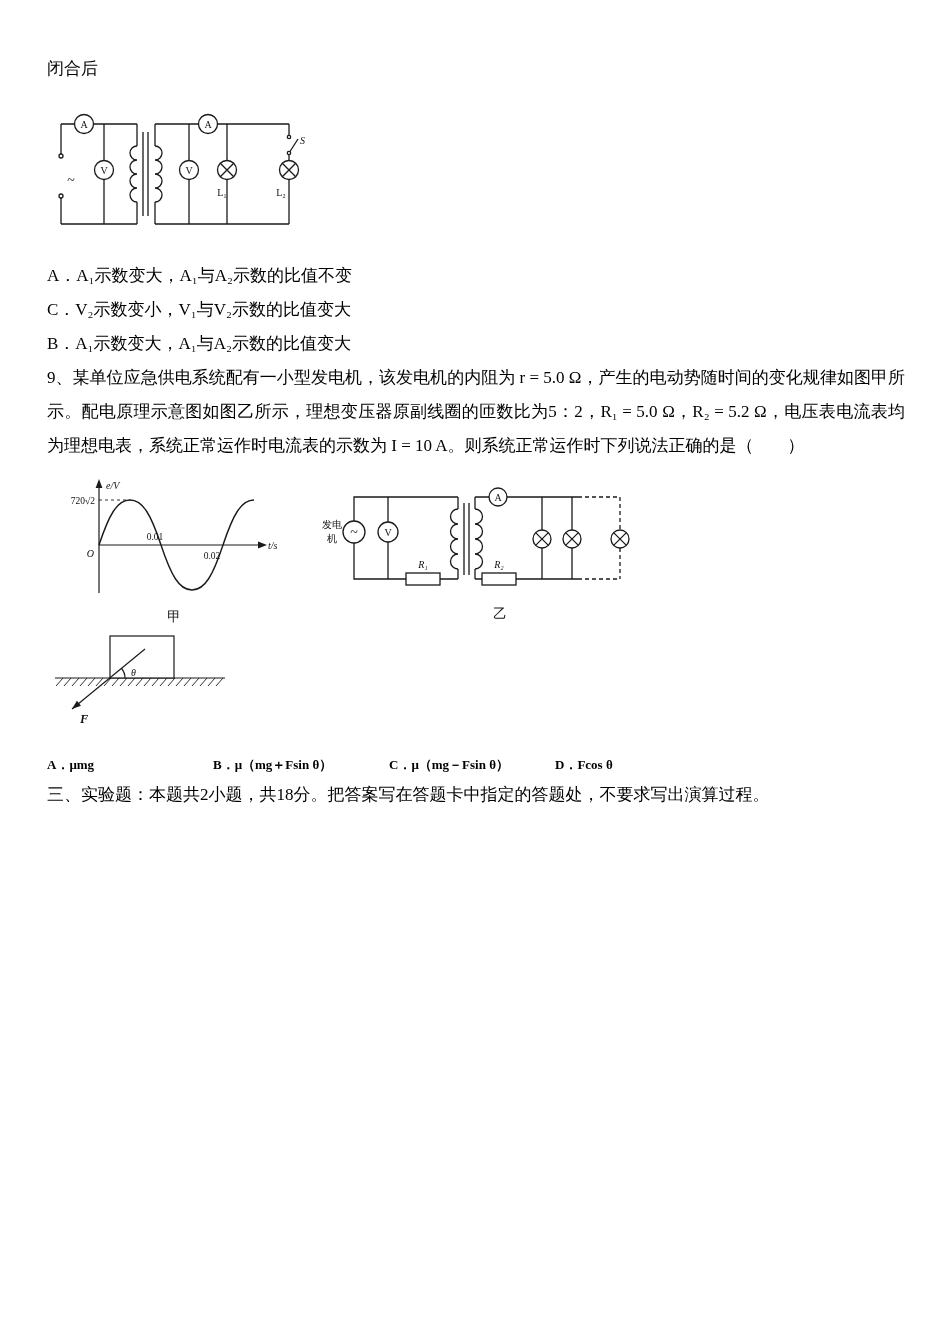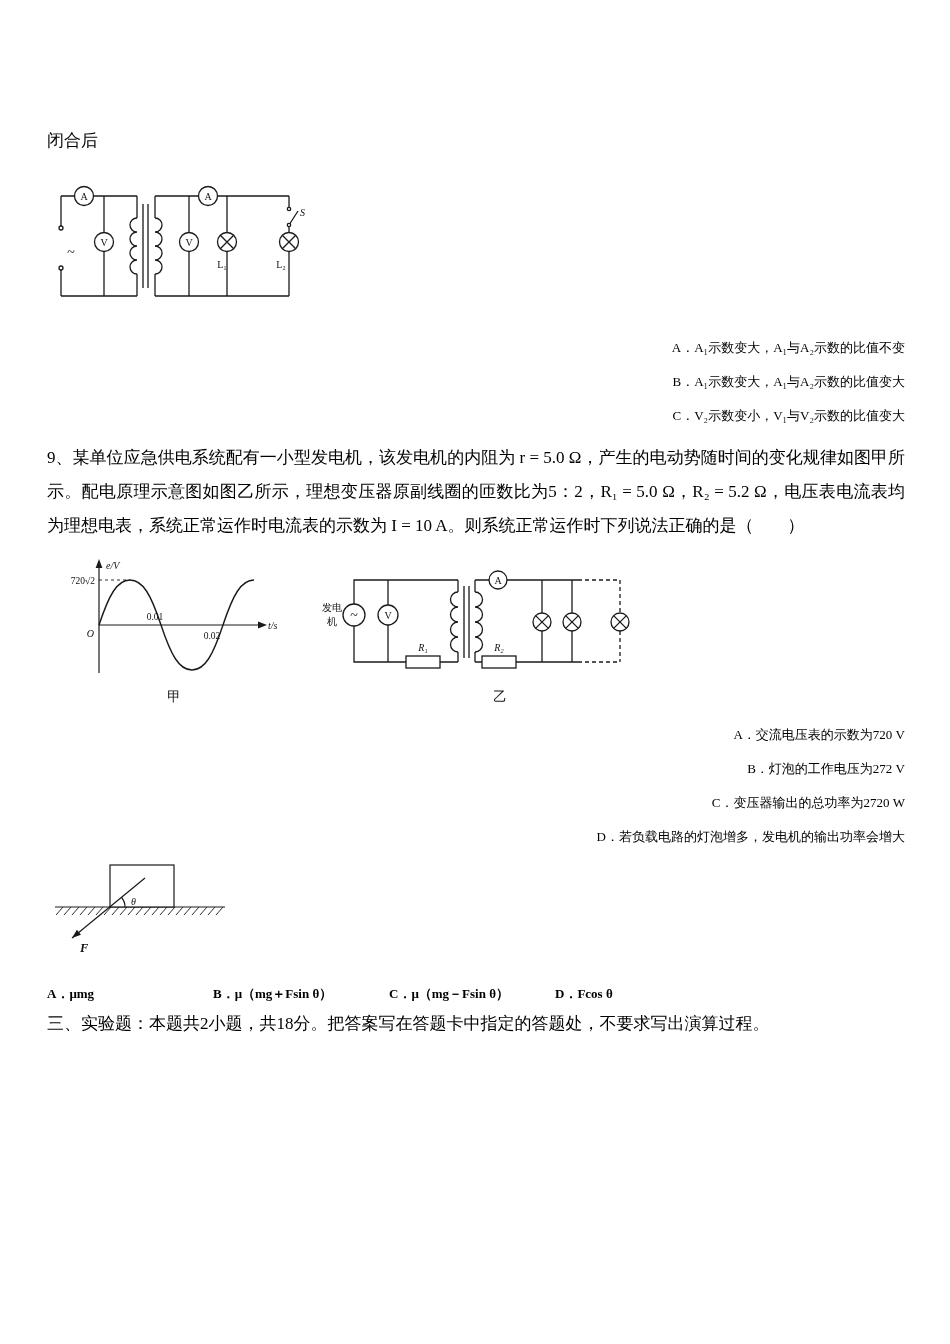--- a/index.html
+++ b/index.html
@@ -4,27 +4,27 @@
 <style>
   * { margin:0; padding:0; box-sizing:border-box; }
   html,body { background:#ffffff; }
   .page {
     position:relative; width:950px; height:1344px; margin:0 auto;
     background:#fff; color:#000; overflow:hidden;
     padding:0 45px 0 47px;
     font-family:"Liberation Serif","DejaVu Serif",serif;
   }
   .t { font-size:17px; line-height:34px; text-align:justify; }
-  .intro { padding-top:100px;margin-top:24px; }
+  .intro { padding-top:52px; }
   .fig { display:block; }
   .fig1 { margin-top:20px; margin-left:2px; }
   .opts { margin-top:13px; }
-  .opt { font-size:13px; line-height:34px;text-align:right; }
-  .stem { margin-top:8px; }
-  .figrow { display:flex; align-items:flex-end; column-gap:36px; margin:12px 0 0 12px; }
+  .opt { font-size:17px; line-height:34px; }
+  .stem { }
+  .figrow { display:flex; align-items:center; column-gap:36px; margin:12px 0 0 12px; }
   .figyi { margin-top:8px; }
   .figblock { margin-top:8px; }
   .optrow { display:flex; margin-top:24px; font-size:13px; font-weight:600; line-height:26px; }
   .optrow .c1 { width:166px; }
   .optrow .c2 { width:176px; }
   .optrow .c3 { width:166px; }
   .sec { margin-top:0; }
   svg text { font-family:"Liberation Serif","DejaVu Serif",serif; fill:#111; font-size:10px; }
   svg text.it { font-style:italic; }
   svg text.big { font-size:14px; }
@@ -73,22 +73,22 @@
       <text x="140" y="67.5" text-anchor="middle">V</text>
       <text x="22" y="79" text-anchor="middle" class="big">~</text>
       <text x="173" y="90" text-anchor="middle">L₁</text>
       <text x="232" y="90" text-anchor="middle">L₂</text>
       <text x="251" y="38" class="it">S</text>
     </g>
   </svg>
 
   <div class="opts">
     <p class="opt">A．A₁示数变大，A₁与A₂示数的比值不变</p>
+    <p class="opt">C．V₂示数变小，V₁与V₂示数的比值变大</p>
     <p class="opt">B．A₁示数变大，A₁与A₂示数的比值变大</p>
-    <p class="opt">C．V₂示数变小，V₁与V₂示数的比值变大</p>
   </div>
 
   <p class="t stem">9、某单位应急供电系统配有一小型发电机，该发电机的内阻为 r = 5.0 Ω，产生的电动势随时间的变化规律如图甲所示。配电原理示意图如图乙所示，理想变压器原副线圈的匝数比为5：2，R₁ = 5.0 Ω，R₂ = 5.2 Ω，电压表电流表均为理想电表，系统正常运作时电流表的示数为 I = 10 A。则系统正常运作时下列说法正确的是（　　）</p>
 
   <div class="figrow">
 
     <svg class="fig" width="225" height="150" viewBox="0 0 225 150">
       <g stroke="#1a1a1a" stroke-width="1.2" fill="none">
         <path d="M40,118 V8"></path>
         <path d="M40,70 H202"></path>
@@ -141,26 +141,20 @@
         <text x="34" y="50" text-anchor="middle" class="big">~</text>
         <text x="68" y="48.5" text-anchor="middle">V</text>
         <text x="178" y="13.5" text-anchor="middle">A</text>
         <text x="103" y="81" text-anchor="middle" class="it">R₁</text>
         <text x="179" y="81" text-anchor="middle" class="it">R₂</text>
         <text x="180" y="131" text-anchor="middle" class="cap">乙</text>
       </g>
     </svg>
   </div>
 
-  <div class="opts">
-    <p class="opt">A．交流电压表的示数为720 V</p>
-    <p class="opt">B．灯泡的工作电压为272 V</p>
-    <p class="opt">C．变压器输出的总功率为2720 W</p>
-    <p class="opt">D．若负载电路的灯泡增多，发电机的输出功率会增大</p>
-  </div>
 
 
   <svg class="fig figblock" width="200" height="95" viewBox="0 0 200 95">
     <g stroke="#1a1a1a" stroke-width="1.2" fill="none">
       <path d="M8,45 H178"></path>
       <path d="M16,45 l-7,8 M24,45 l-7,8 M32,45 l-7,8 M40,45 l-7,8 M48,45 l-7,8 M56,45 l-7,8 M64,45 l-7,8 M72,45 l-7,8 M80,45 l-7,8 M88,45 l-7,8 M96,45 l-7,8 M104,45 l-7,8 M112,45 l-7,8 M120,45 l-7,8 M128,45 l-7,8 M136,45 l-7,8 M144,45 l-7,8 M152,45 l-7,8 M160,45 l-7,8 M168,45 l-7,8 M176,45 l-7,8" stroke-width="0.9"></path>
       <rect x="63" y="3" width="64" height="42" fill="#fff"></rect>
       <path d="M98,16 L25,76"></path>
       <path d="M78,45 A15,15 0 0 0 74.6,35.5"></path>
     </g>

